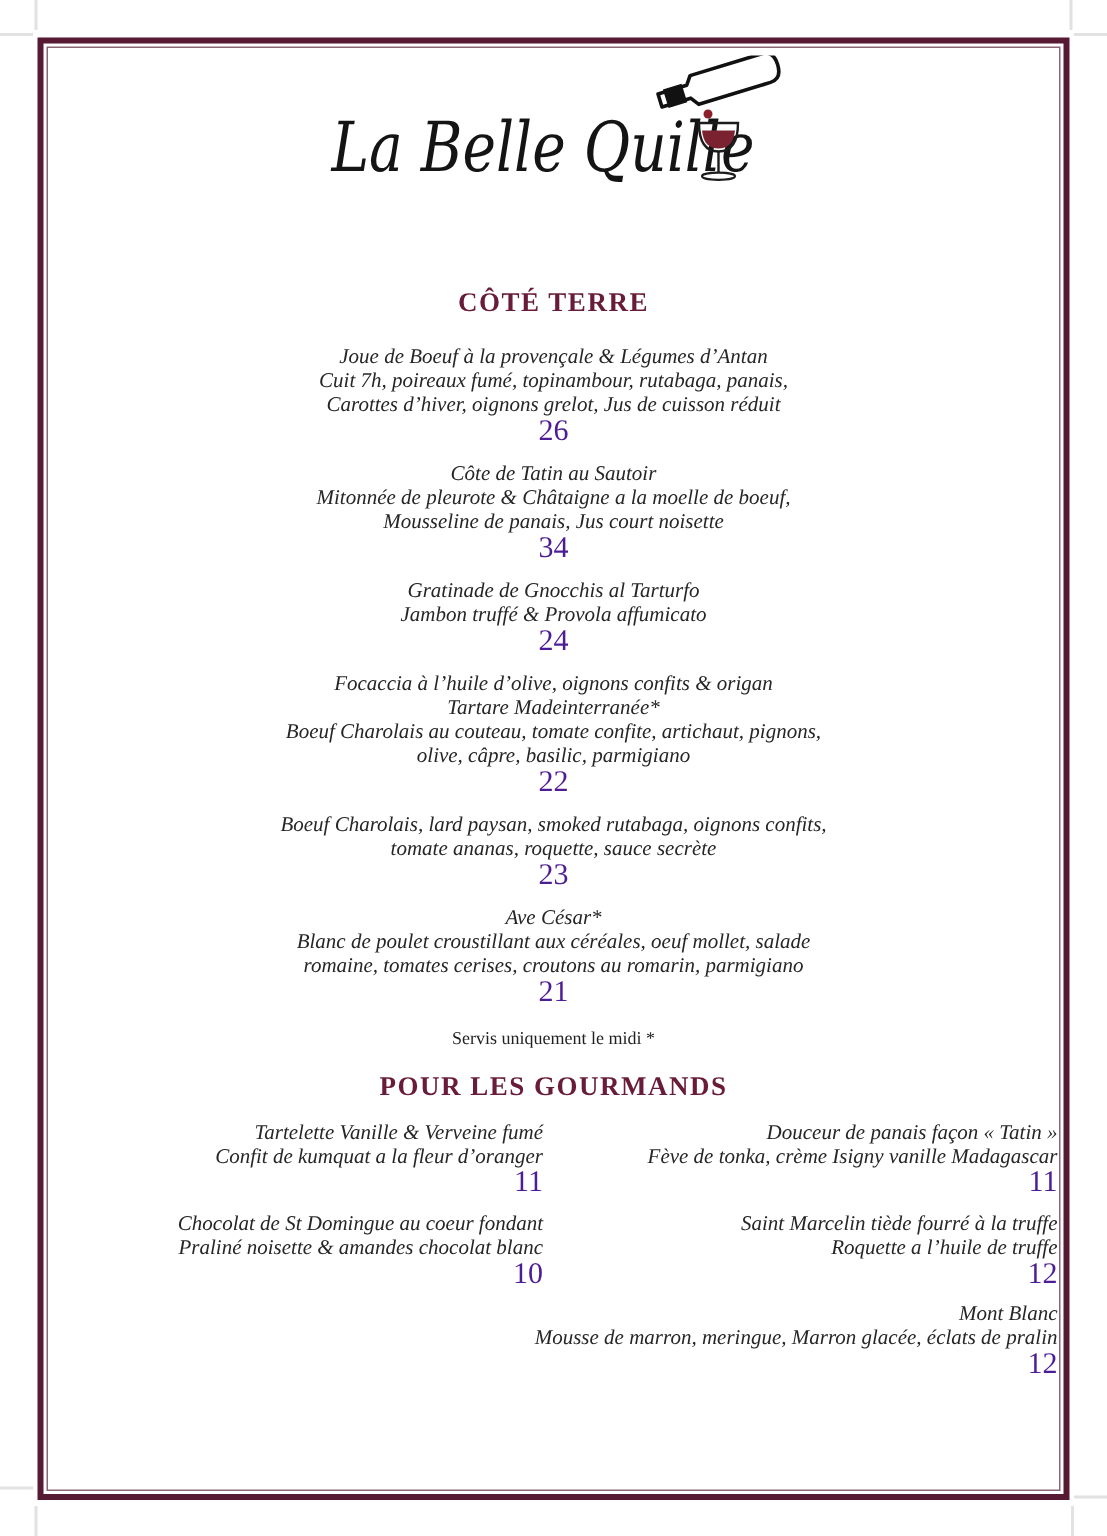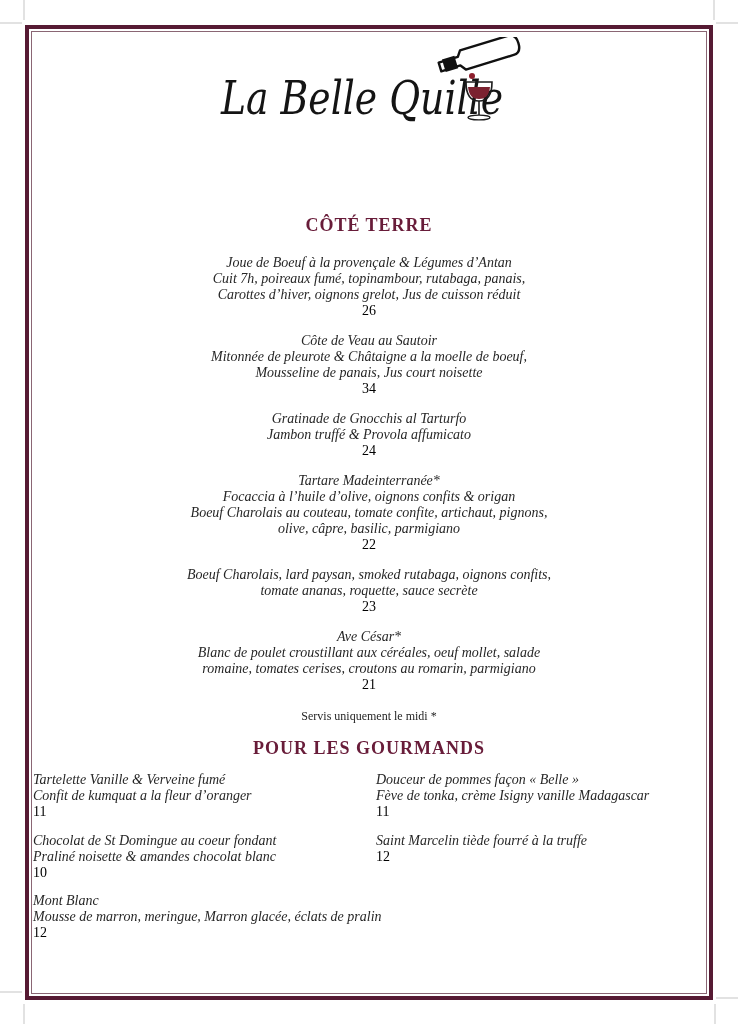--- a/index.html
+++ b/index.html
@@ -38,52 +38,52 @@
   .logo{margin-top:6px;height:102px;}
   .logo svg{display:block;margin:0 auto;}
 
   .section-heading{
     color:#681c39;
     font-weight:bold;
     font-size:18px;
     letter-spacing:1px;
     line-height:20px;
   }
-  .heading-terre{margin-top:76px;}
+  .heading-terre{margin-top:52px;}
   .heading-gourmands{margin-top:13px;}
 
   .items{margin-top:20px;}
   .item{margin-bottom:14px;}
   .line{
     font-style:italic;
     font-size:14px;
     line-height:16px;
     color:#262626;
   }
   .price{
     font-style:normal;
-    font-size:14px;
+    font-size:20px;
     line-height:16px;
-    color:#000000;
+    color:#4c1d95;
   }
   .note{
     margin-top:14px;
     font-size:12px;
     line-height:18px;
     color:#1f1f1f;
   }
 
   .dessert-grid{
     margin-top:14px;
     display:grid;
     grid-template-columns:1fr 1fr;
     column-gap:14px;
     row-gap:13px;
   }
-  .dessert{text-align:left;}
+  .dessert{text-align:right;}
   .dessert-center{margin-top:12px;}
 </style>
 </head>
 <body>
 
 <div class="page">
 
   <div>
     <div class="crop h tl-h"></div>
     <div class="crop v tl-v"></div>
@@ -127,35 +127,35 @@
     <div class="items">
 
       <div class="item">
         <div class="line">Joue de Boeuf à la provençale &amp; Légumes d’Antan</div>
         <div class="line">Cuit 7h, poireaux fumé, topinambour, rutabaga, panais,</div>
         <div class="line">Carottes d’hiver, oignons grelot, Jus de cuisson réduit</div>
         <div class="price">26</div>
       </div>
 
       <div class="item">
-        <div class="line">Côte de Veau au Sautoir</div>
+        <div class="line">Côte de Tatin au Sautoir</div>
         <div class="line">Mitonnée de pleurote &amp; Châtaigne a la moelle de boeuf,</div>
         <div class="line">Mousseline de panais, Jus court noisette</div>
         <div class="price">34</div>
       </div>
 
       <div class="item">
         <div class="line">Gratinade de Gnocchis al Tarturfo</div>
         <div class="line">Jambon truffé &amp; Provola affumicato</div>
         <div class="price">24</div>
       </div>
 
       <div class="item">
+        <div class="line">Focaccia à l’huile d’olive, oignons confits &amp; origan</div>
         <div class="line">Tartare Madeinterranée*</div>
-        <div class="line">Focaccia à l’huile d’olive, oignons confits &amp; origan</div>
         <div class="line">Boeuf Charolais au couteau, tomate confite, artichaut, pignons,</div>
         <div class="line">olive, câpre, basilic, parmigiano</div>
         <div class="price">22</div>
       </div>
 
       <div class="item">
         <div class="line">Boeuf Charolais, lard paysan, smoked rutabaga, oignons confits,</div>
         <div class="line">tomate ananas, roquette, sauce secrète</div>
         <div class="price">23</div>
       </div>
@@ -175,33 +175,34 @@
 
     <div class="dessert-grid">
 
       <div class="dessert">
         <div class="line">Tartelette Vanille &amp; Verveine fumé</div>
         <div class="line">Confit de kumquat a la fleur d’oranger</div>
         <div class="price">11</div>
       </div>
 
       <div class="dessert">
-        <div class="line">Douceur de pommes façon « Belle »</div>
+        <div class="line">Douceur de panais façon « Tatin »</div>
         <div class="line">Fève de tonka, crème Isigny vanille Madagascar</div>
         <div class="price">11</div>
       </div>
 
       <div class="dessert">
         <div class="line">Chocolat de St Domingue au coeur fondant</div>
         <div class="line">Praliné noisette &amp; amandes chocolat blanc</div>
         <div class="price">10</div>
       </div>
 
       <div class="dessert">
         <div class="line">Saint Marcelin tiède fourré à la truffe</div>
+        <div class="line">Roquette a l’huile de truffe</div>
         <div class="price">12</div>
       </div>
 
     </div>
 
     <div class="dessert dessert-center">
       <div class="line">Mont Blanc</div>
       <div class="line">Mousse de marron, meringue, Marron glacée, éclats de pralin</div>
       <div class="price">12</div>
     </div>

